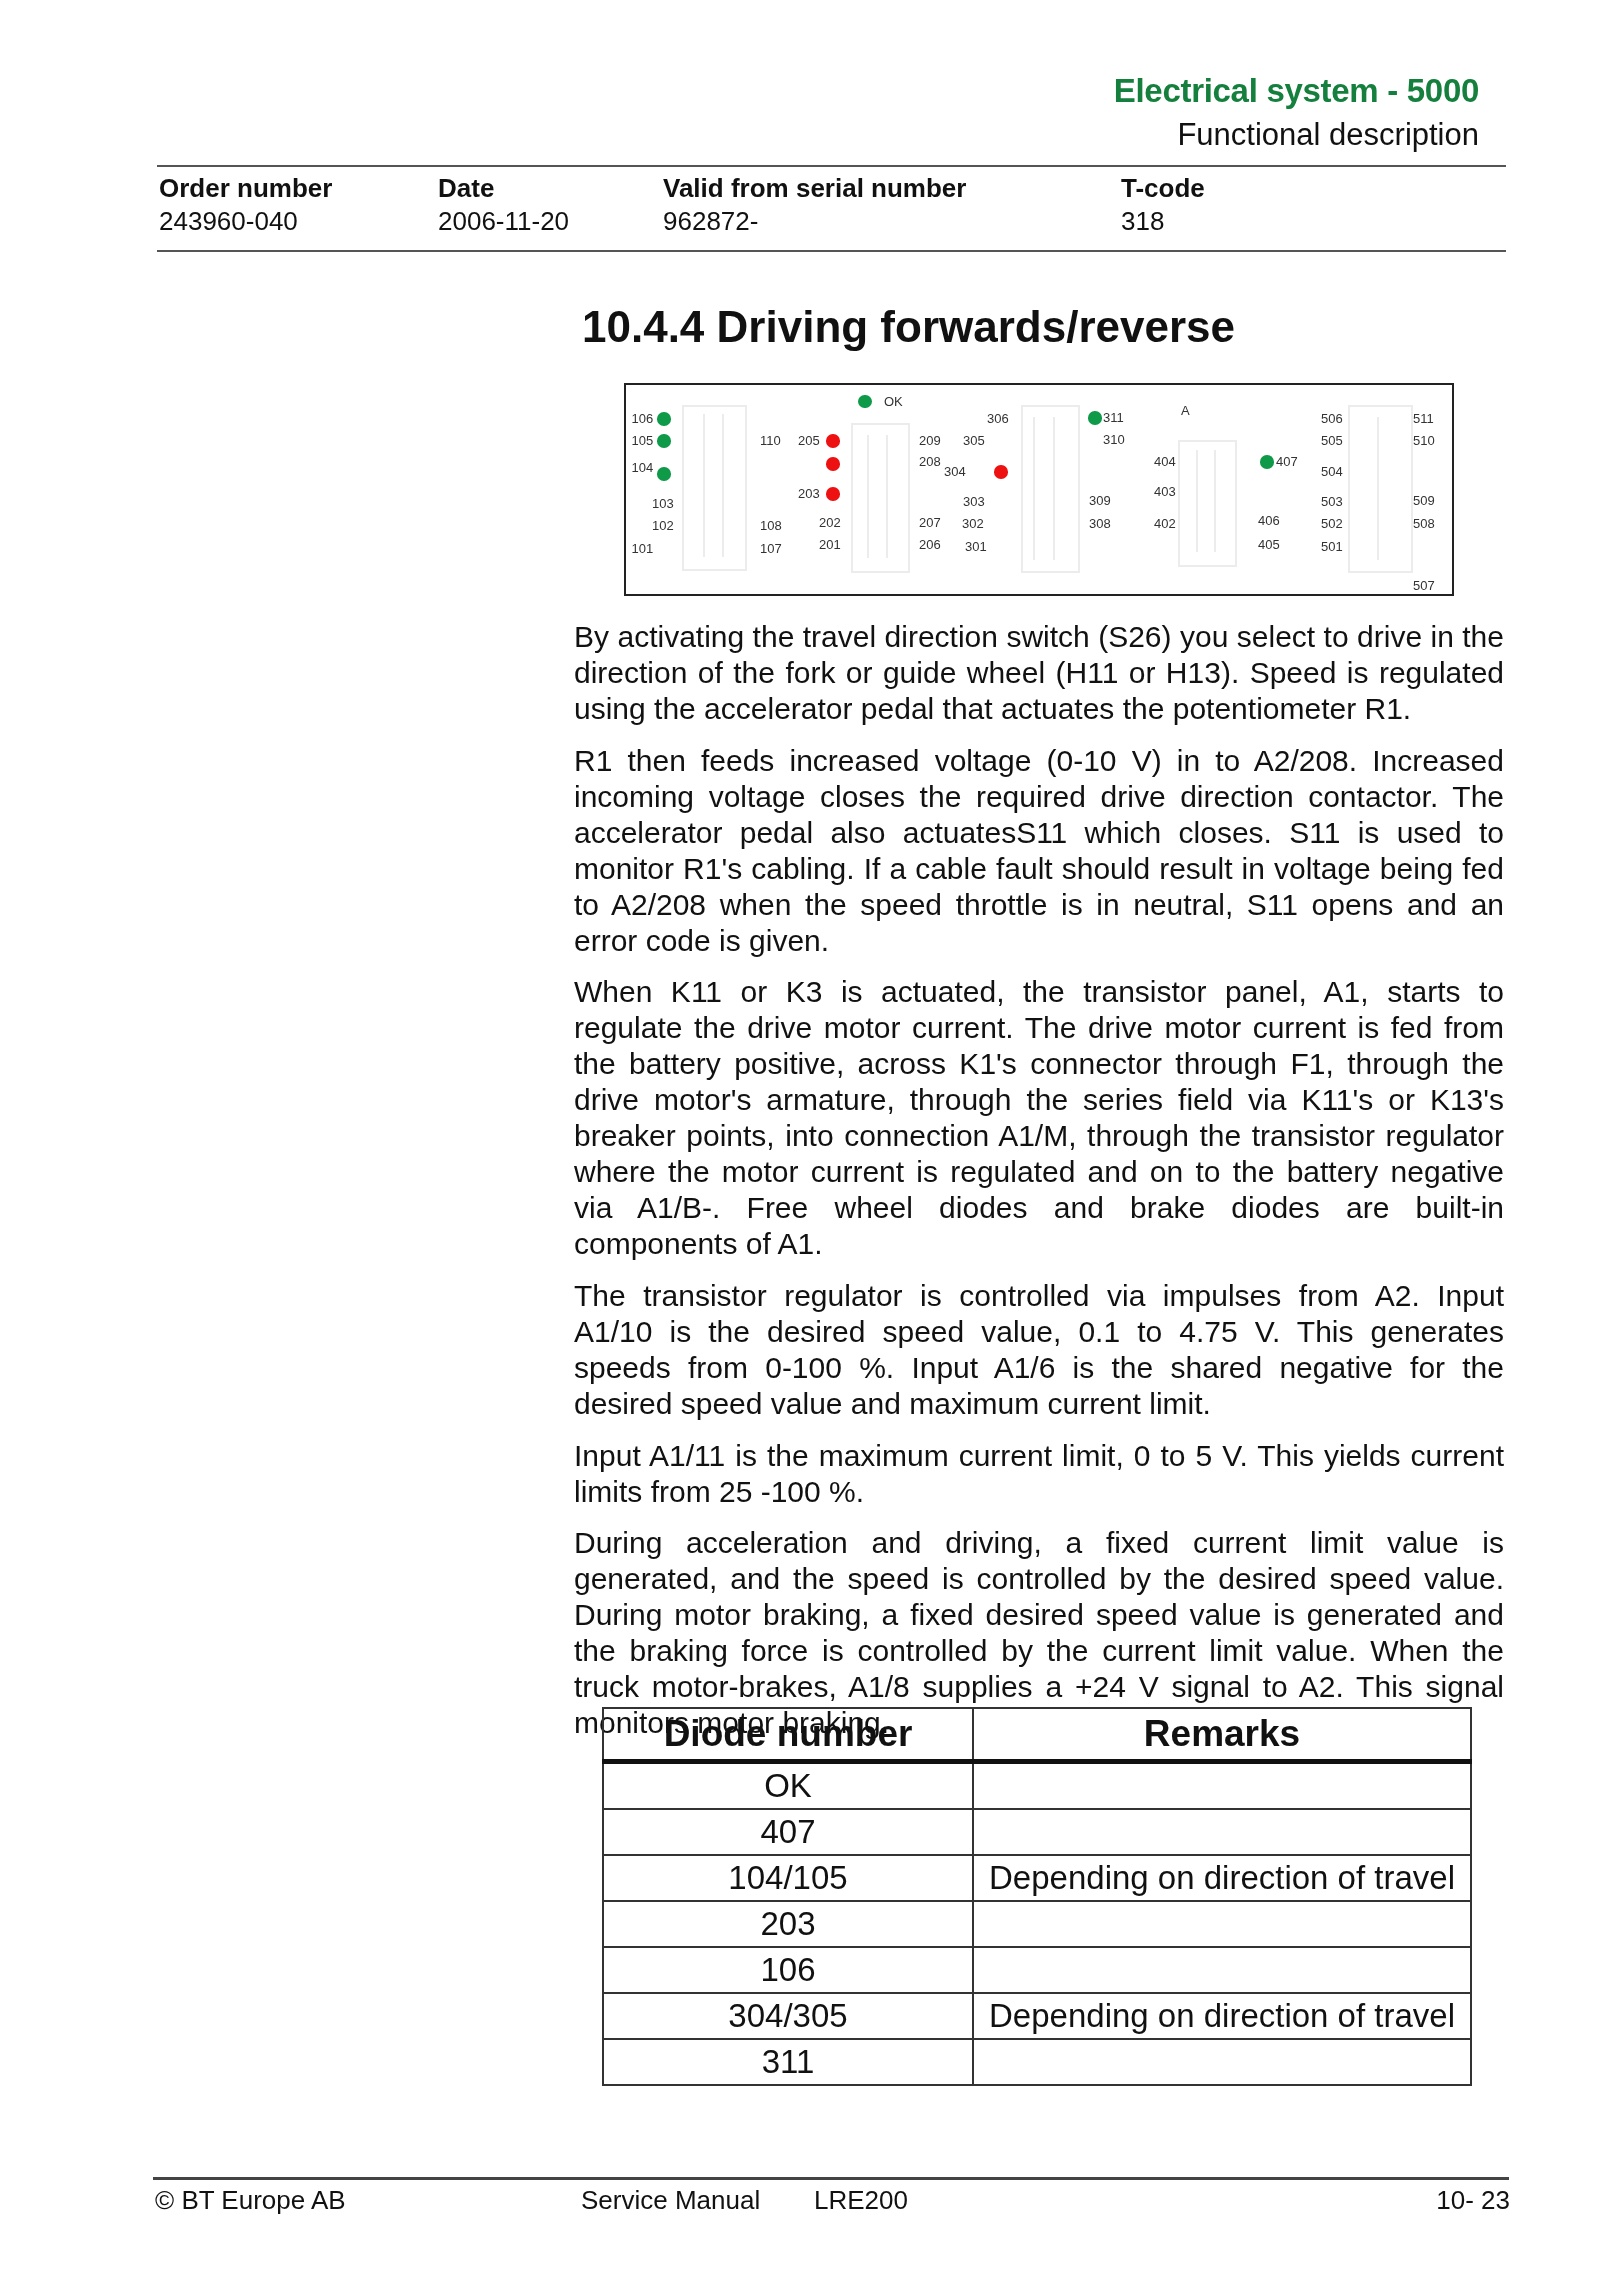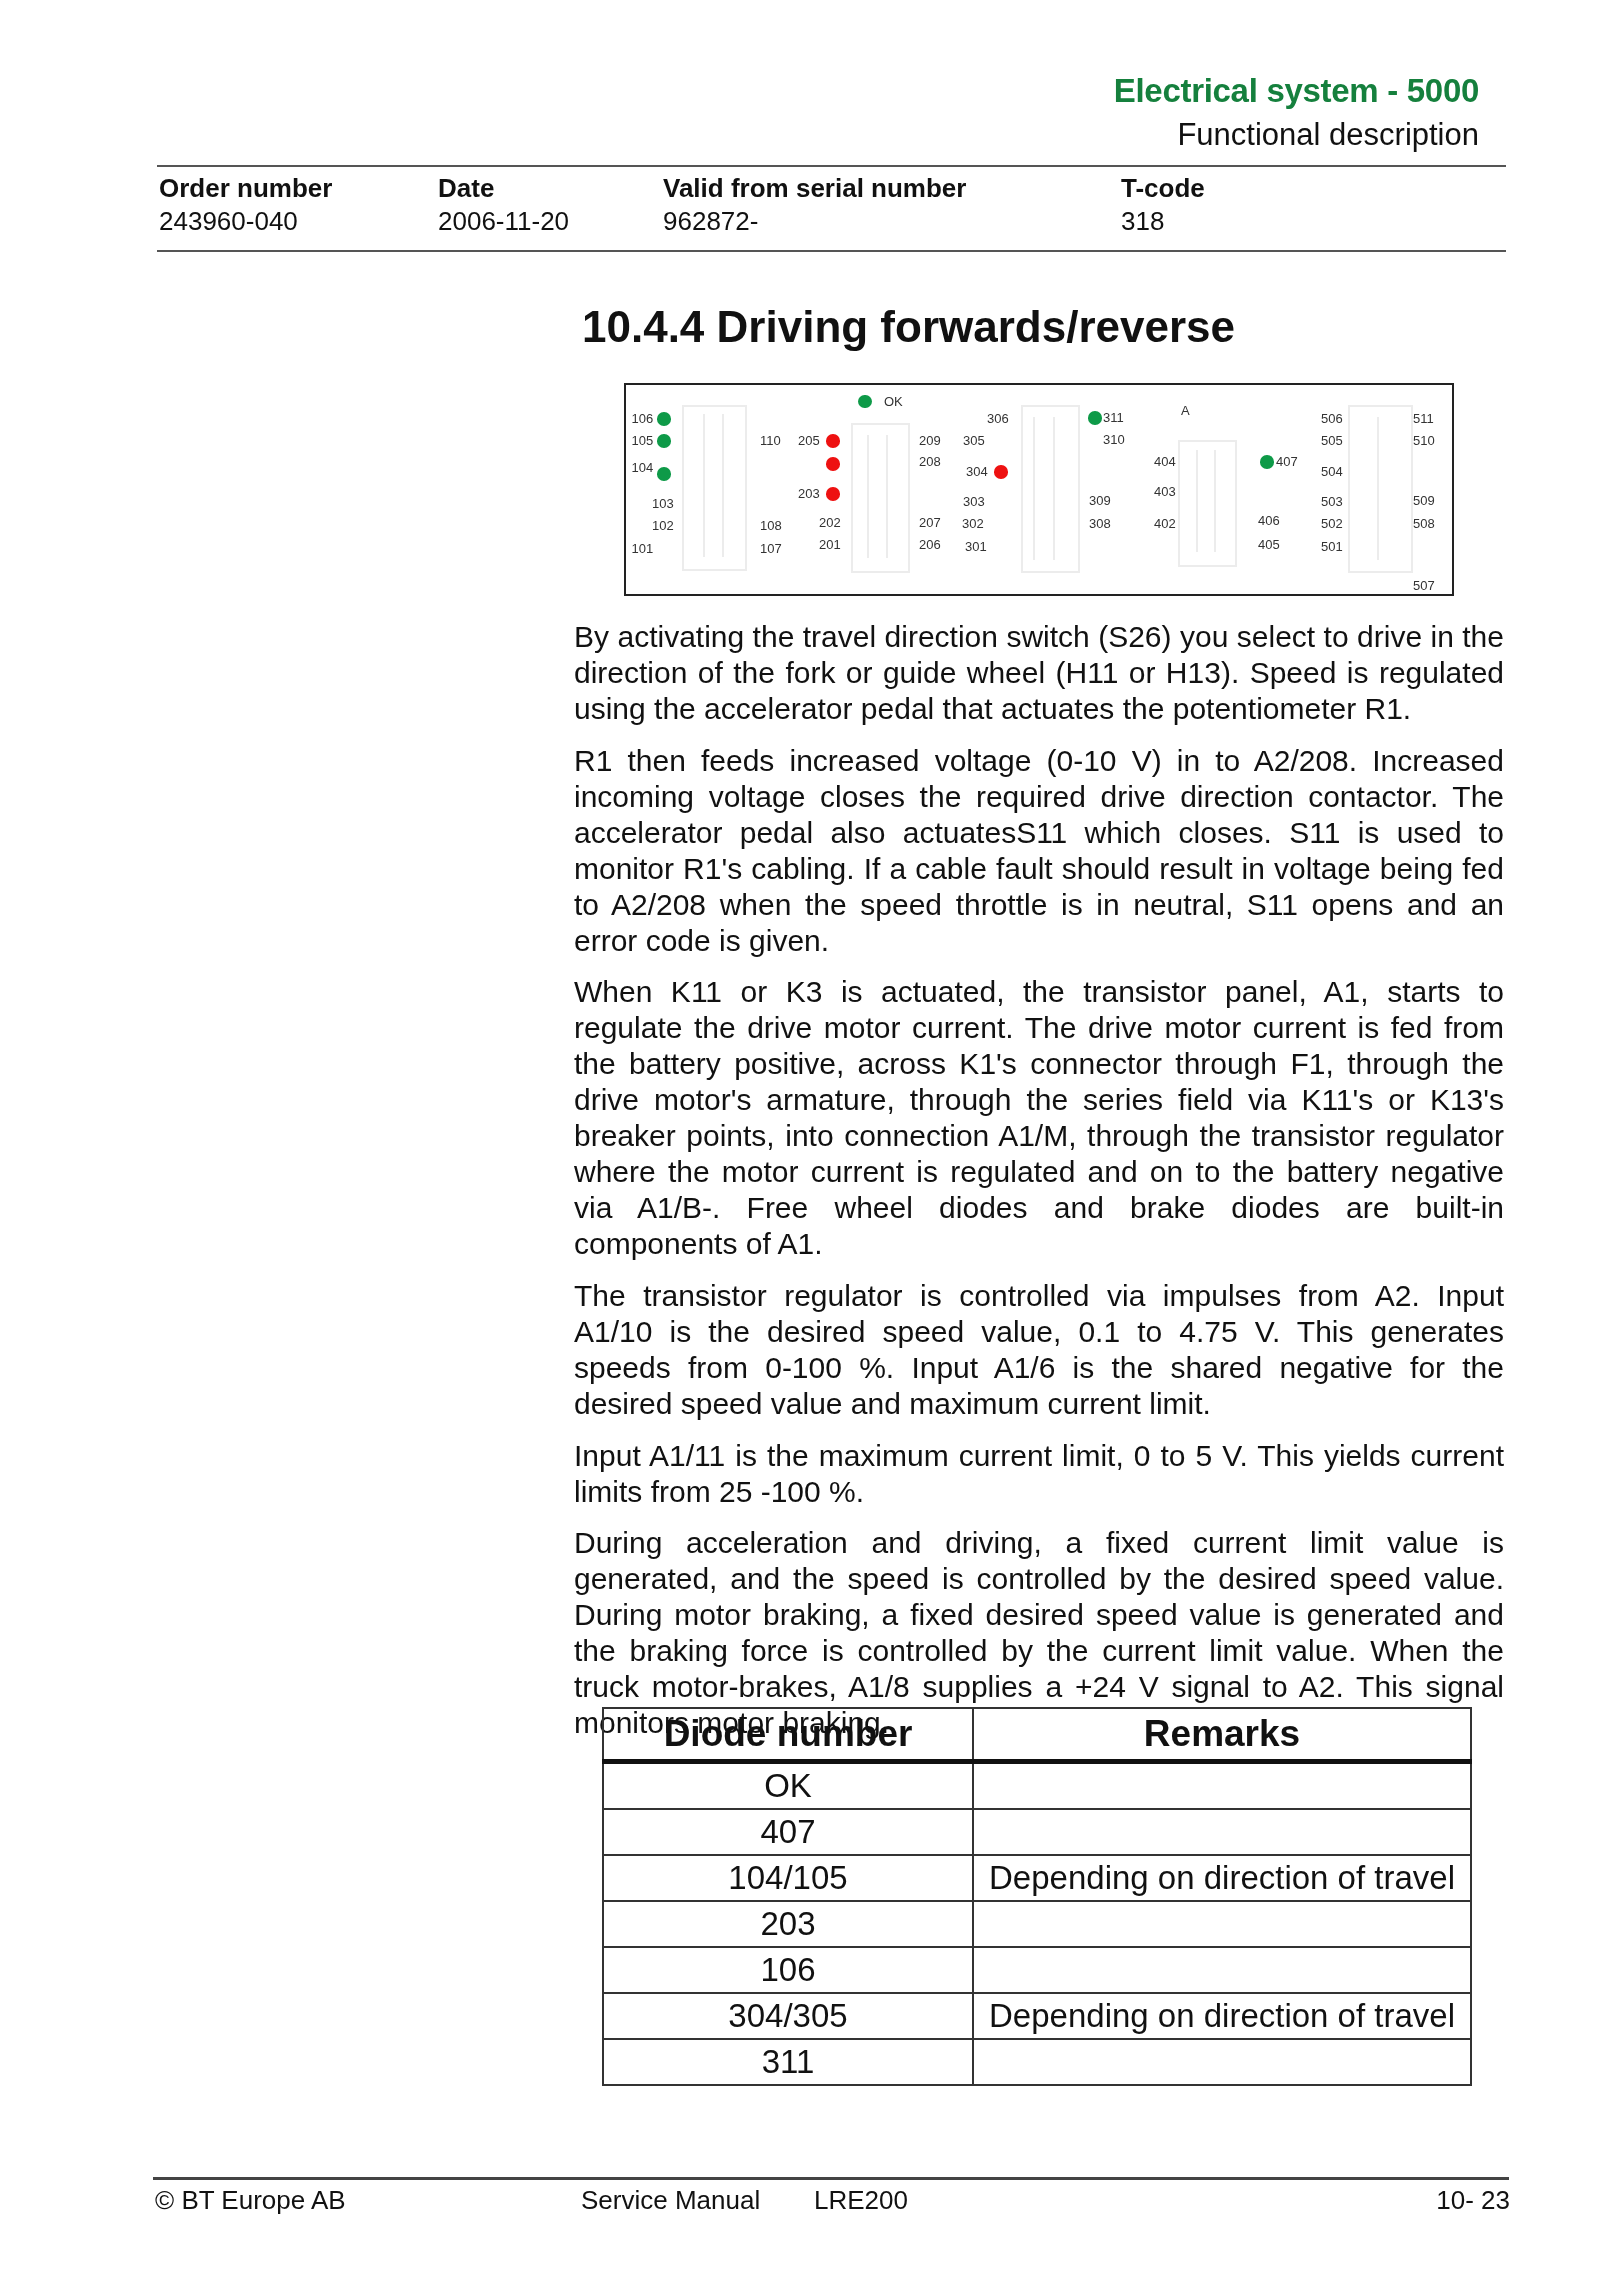--- a/index.html
+++ b/index.html
@@ -102,21 +102,21 @@
     <div class="pin" style="left: 172px; top: 49px;">205</div>
     <div class="pin" style="left: 172px; top: 102px;">203</div>
     <div class="pin" style="left: 193px; top: 131px;">202</div>
     <div class="pin" style="left: 193px; top: 153px;">201</div>
     <div class="pin" style="left: 293px; top: 49px;">209</div>
     <div class="pin" style="left: 293px; top: 70px;">208</div>
     <div class="pin" style="left: 293px; top: 131px;">207</div>
     <div class="pin" style="left: 293px; top: 153px;">206</div>
     <div class="pin" style="left: 361px; top: 27px;">306</div>
     <div class="pin" style="left: 337px; top: 49px;">305</div>
-    <div class="pin" style="left: 340px; top: 80px;">304</div>
+    <div class="pin" style="left: 318px; top: 80px;">304</div>
     <div class="pin" style="left: 337px; top: 110px;">303</div>
     <div class="pin" style="left: 336px; top: 132px;">302</div>
     <div class="pin" style="left: 339px; top: 155px;">301</div>
     <div class="pin" style="left: 477px; top: 26px;">311</div>
     <div class="pin" style="left: 477px; top: 48px;">310</div>
     <div class="pin" style="left: 463px; top: 109px;">309</div>
     <div class="pin" style="left: 463px; top: 132px;">308</div>
     <div class="pin" style="left: 528px; top: 70px;">404</div>
     <div class="pin" style="left: 528px; top: 100px;">403</div>
     <div class="pin" style="left: 528px; top: 132px;">402</div>

